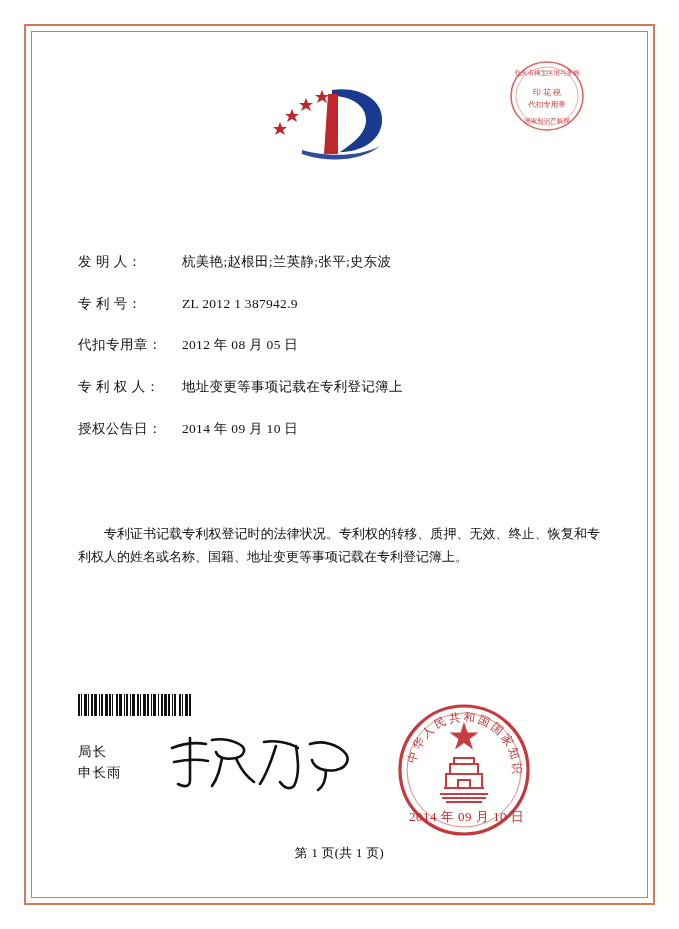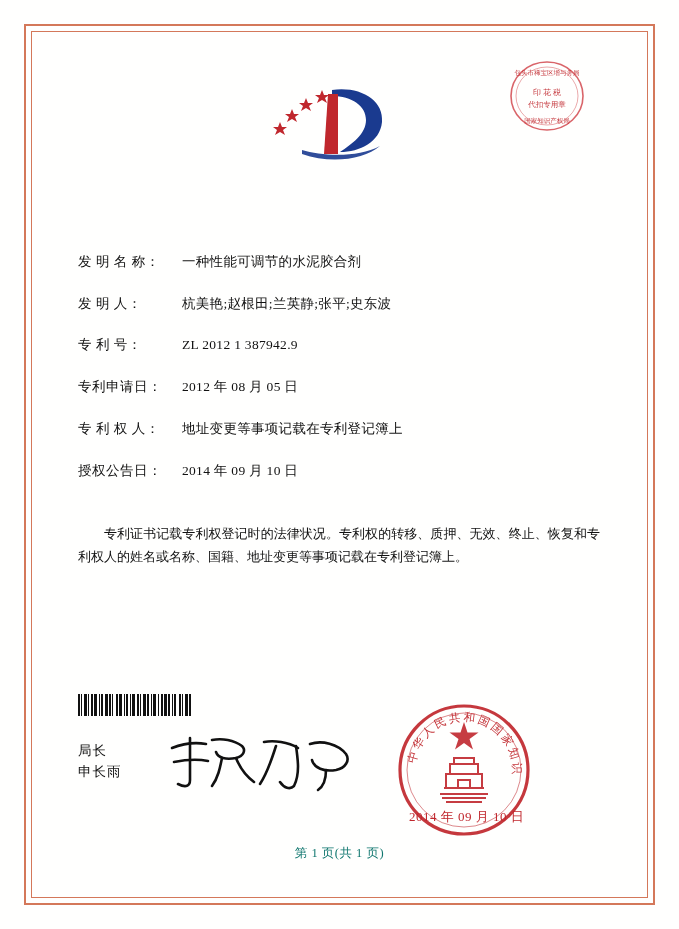--- a/index.html
+++ b/index.html
@@ -137,21 +137,20 @@
 
   
   .sig-block {
     position: absolute;
     left: 78px;
     top: 742px;
     font-size: 13.5px;
     line-height: 1.55;
     color: #111;
     letter-spacing: 1px;
-    font-family: Liberation Mono, monospace;
   }
   .sig-handwriting {
     position: absolute;
     left: 160px;
     top: 728px;
     width: 200px;
     height: 66px;
   }
 
   
@@ -182,21 +181,21 @@
   }
 
   
   .page-no {
     position: absolute;
     left: 0;
     top: 845px;
     width: 679px;
     text-align: center;
     font-size: 12.5px;
-    color: #0f766e;
+    color: #000000;
     letter-spacing: 0.5px;
   }
 </style>
 </head>
 <body>
 
 <div class="page">
 
   <div class="border-outer"></div>
   <div class="border-inner"></div>
@@ -227,37 +226,33 @@
 
       <path d="M56 16 L66 16 L66 76 L52 76 Z" fill="#c0272d"></path>
 
       <path d="M30 72 C50 78, 86 80, 108 68 C92 82, 58 86, 30 76 Z" fill="#1a3a8f" opacity="0.9"></path>
     </svg>
   </div>
 
 
   <div class="fields">
 
-    <div class="field-row">
-      <span class="field-label" style="width:104px">发 明 名 称：</span>
-      <span class="field-value">一种性能可调节的水泥胶合剂</span>
-    </div>
 
     <div class="field-row">
       <span class="field-label" style="width:104px">发 明 人：</span>
       <span class="field-value">杭美艳;赵根田;兰英静;张平;史东波</span>
     </div>
 
     <div class="field-row">
       <span class="field-label" style="width:104px">专 利 号：</span>
       <span class="field-value">ZL 2012 1 387942.9</span>
     </div>
 
     <div class="field-row">
-      <span class="field-label" style="width:104px">专利申请日：</span>
+      <span class="field-label" style="width:104px">代扣专用章：</span>
       <span class="field-value">2012 年 08 月 05 日</span>
     </div>
 
     <div class="field-row">
       <span class="field-label" style="width:104px">专 利 权 人：</span>
       <span class="field-value">地址变更等事项记载在专利登记簿上</span>
     </div>
 
     <div class="field-row">
       <span class="field-label" style="width:104px">授权公告日：</span>

